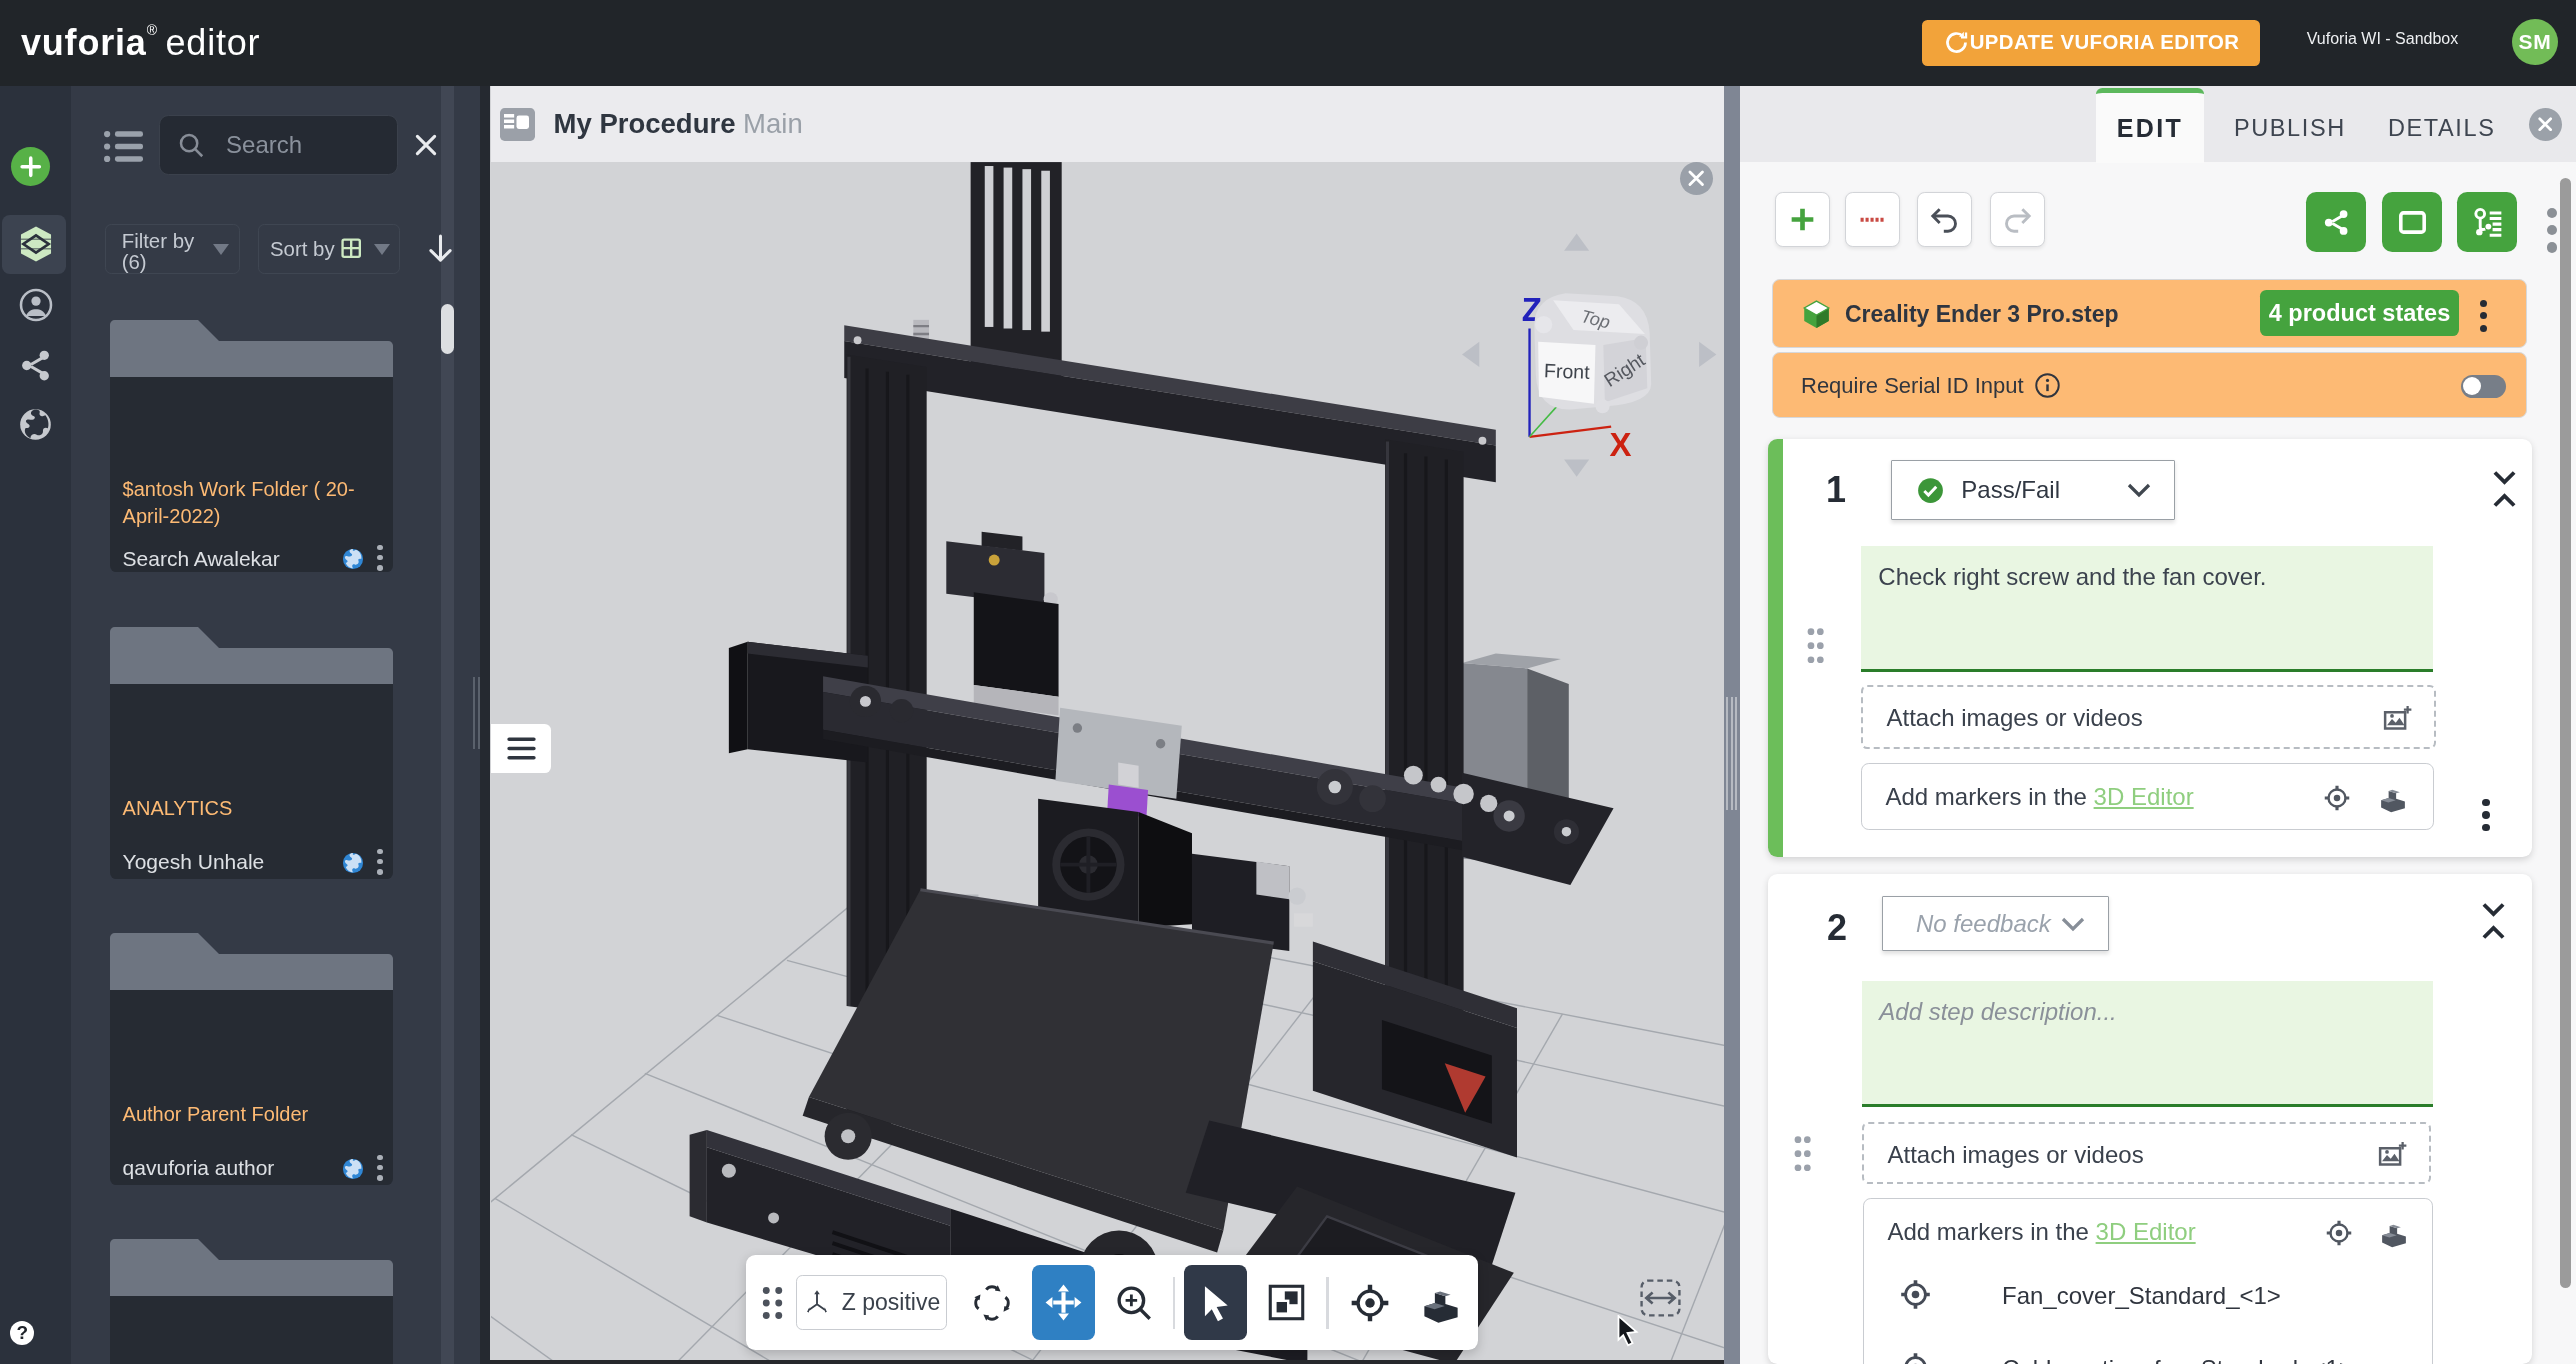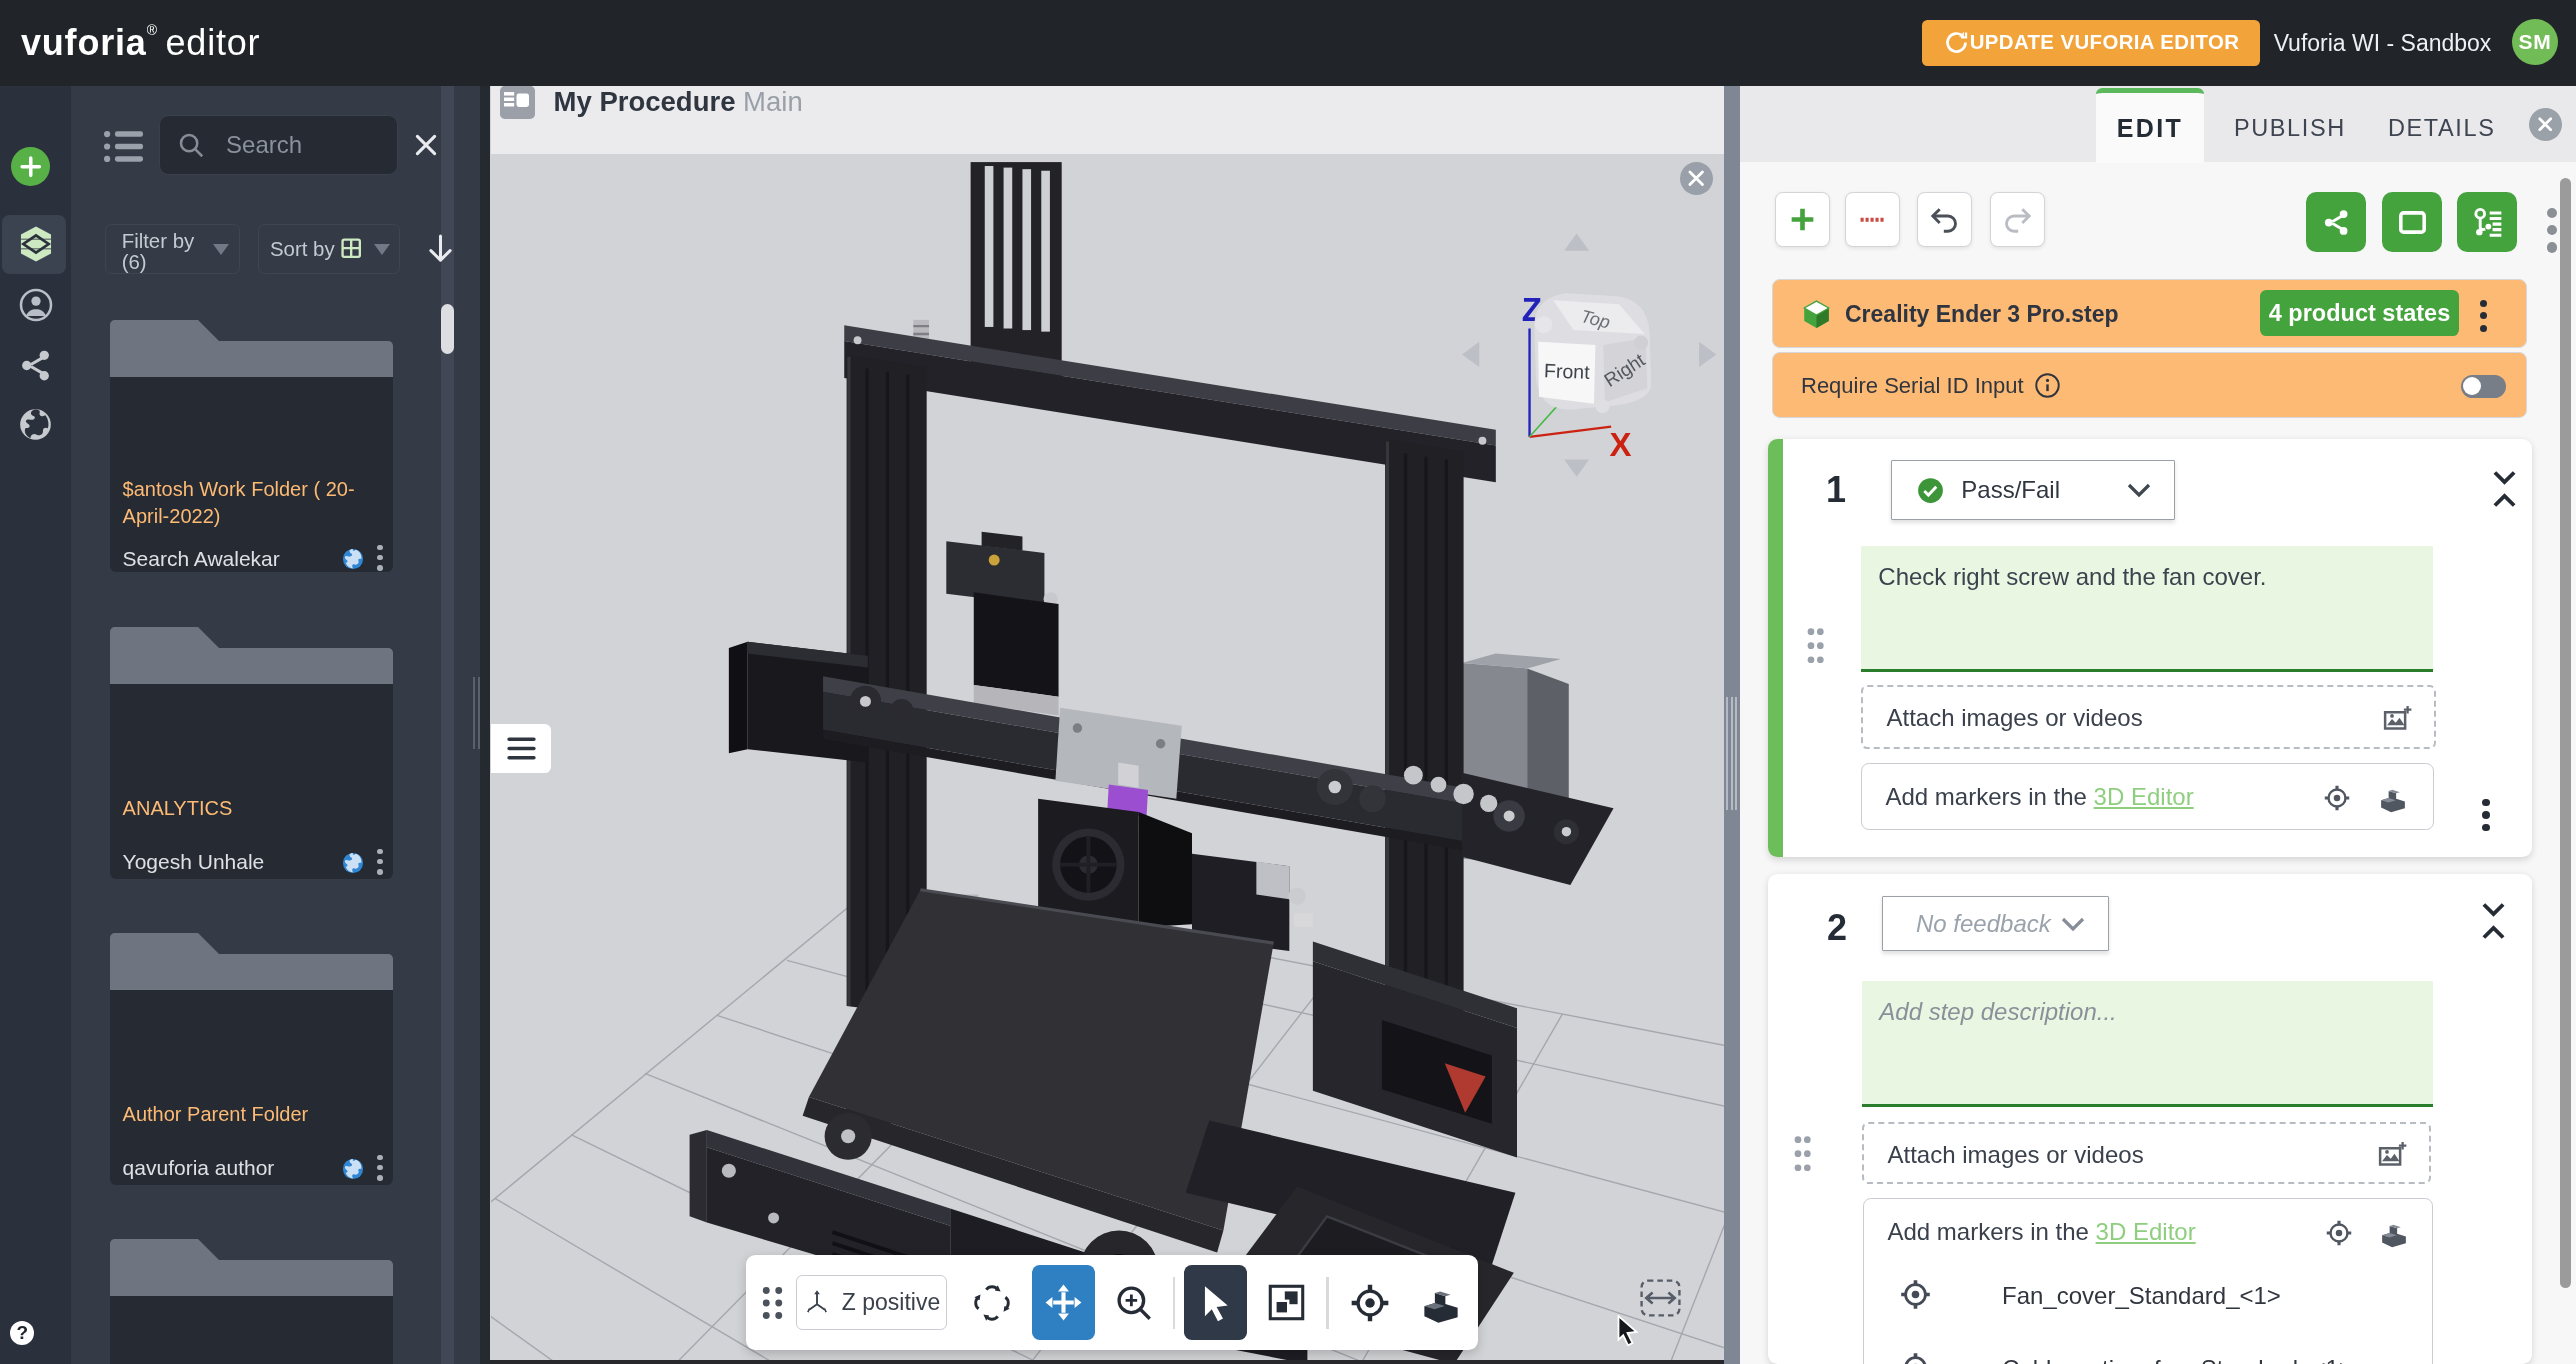--- a/index.html
+++ b/index.html
@@ -7,21 +7,21 @@
 #app { position:absolute; left:0; top:0; width:2576px; height:1364px; }
 .abs { position:absolute; }
 
 
 #topbar { left:0; top:0; width:2576px; height:86px; background:#212529; }
 #logo { left:21px; top:22px; font-size:36px; color:#fff; letter-spacing:0.8px; }
 #logo b { font-weight:700; }
 #logo .reg { font-size:14px; vertical-align:20.4px; }
 #logo .ed { font-weight:300; margin-left:7.8px; }
 #updbtn { left:1922px; top:19.6px; width:338px; height:46px; background:#F2A33A; border-radius:5.5px; color:#fff; font-weight:700; font-size:20.4px; letter-spacing:0.4px; white-space:nowrap; display:flex; align-items:center; justify-content:center; gap:0; }
-#orgname { left:2268px; top:30px; width:229px; font-size:23px; text-align:center; color:#eef0f2; white-space:nowrap; }
+#orgname { left:2268px; top:30px; width:229px; font-size:16px; text-align:center; color:#eef0f2; white-space:nowrap; }
 #avatar { left:2512px; top:19px; width:46px; height:46px; border-radius:50%; background:#72BC57; color:#fff; font-weight:700; font-size:21px; display:flex; align-items:center; justify-content:center; letter-spacing:0.8px;}
 
 
 #rail { left:0; top:86px; width:71px; height:1278px; background:#2b313c; }
 #addbtn { left:11px; top:147px; width:39px; height:39px; border-radius:50%; background:#57B147; display:flex; align-items:center; justify-content:center; }
 #selbox { left:2.4px; top:215px; width:64px; height:59px; border-radius:7.8px; background:#3c4350; }
 .railico { display:flex; align-items:center; justify-content:center; width:71px; height:35px; }
 #help { left:10.2px; top:1321px; width:24px; height:24px; border-radius:50%; background:#fff; color:#20242b; font-weight:700; font-size:19px; display:flex; align-items:center; justify-content:center; }
 
 
@@ -49,21 +49,21 @@
 .fglobe{ position:absolute; left:232px; }
 .fdots { position:absolute; left:267px; }
 .vdots3 span { display:block; border-radius:50%; background:#aab0b8; }
 
 
 #ldiv { left:480px; top:86px; width:10.2px; height:1278px; background:#252930; }
 #rdiv { left:1724px; top:86px; width:15.7px; height:1278px; background:#7f8694; }
 
 
 #viewport { left:491px; top:86px; width:1234px; height:1278px; background:#d2d3d6; }
-#vhead { left:491px; top:86px; width:1234px; height:68px; background:#ebebee; display:flex; }
+#vhead { left:491px; top:86px; width:1234px; height:76px; background:#ebebee; display:flex; align-items:center; }
 #vheadico { margin-left:8.6px; width:35px; height:33px; background:#9ba0a8; border-radius:4.7px; position:relative; }
 #vheadtitle { margin-left:19px; font-size:27.5px; font-weight:700; color:#2f3640; }
 #vheadtitle span { color:#9aa0a8; font-weight:400; }
 #bottomstrip { left:0; top:1360px; width:1740px; height:3.9px; background:#26282c; }
 
 
 #vtoolbar { left:746px; top:1255px; width:732px; height:95px; background:#fff; border-radius:9.4px; box-shadow:0 3.1px 11px rgba(0,0,0,.18); display:flex; align-items:center; }
 .vtb { display:flex; align-items:center; justify-content:center; }
 #zposbtn { width:151px; height:55px; border:1.6px solid #c9ccd1; border-radius:6.3px; display:flex; align-items:center; justify-content:center; gap:11px; color:#3a414b; font-size:23px; }
 #bluebtn { width:63px; height:75px; background:#2F80C3; border-radius:7.8px; }

